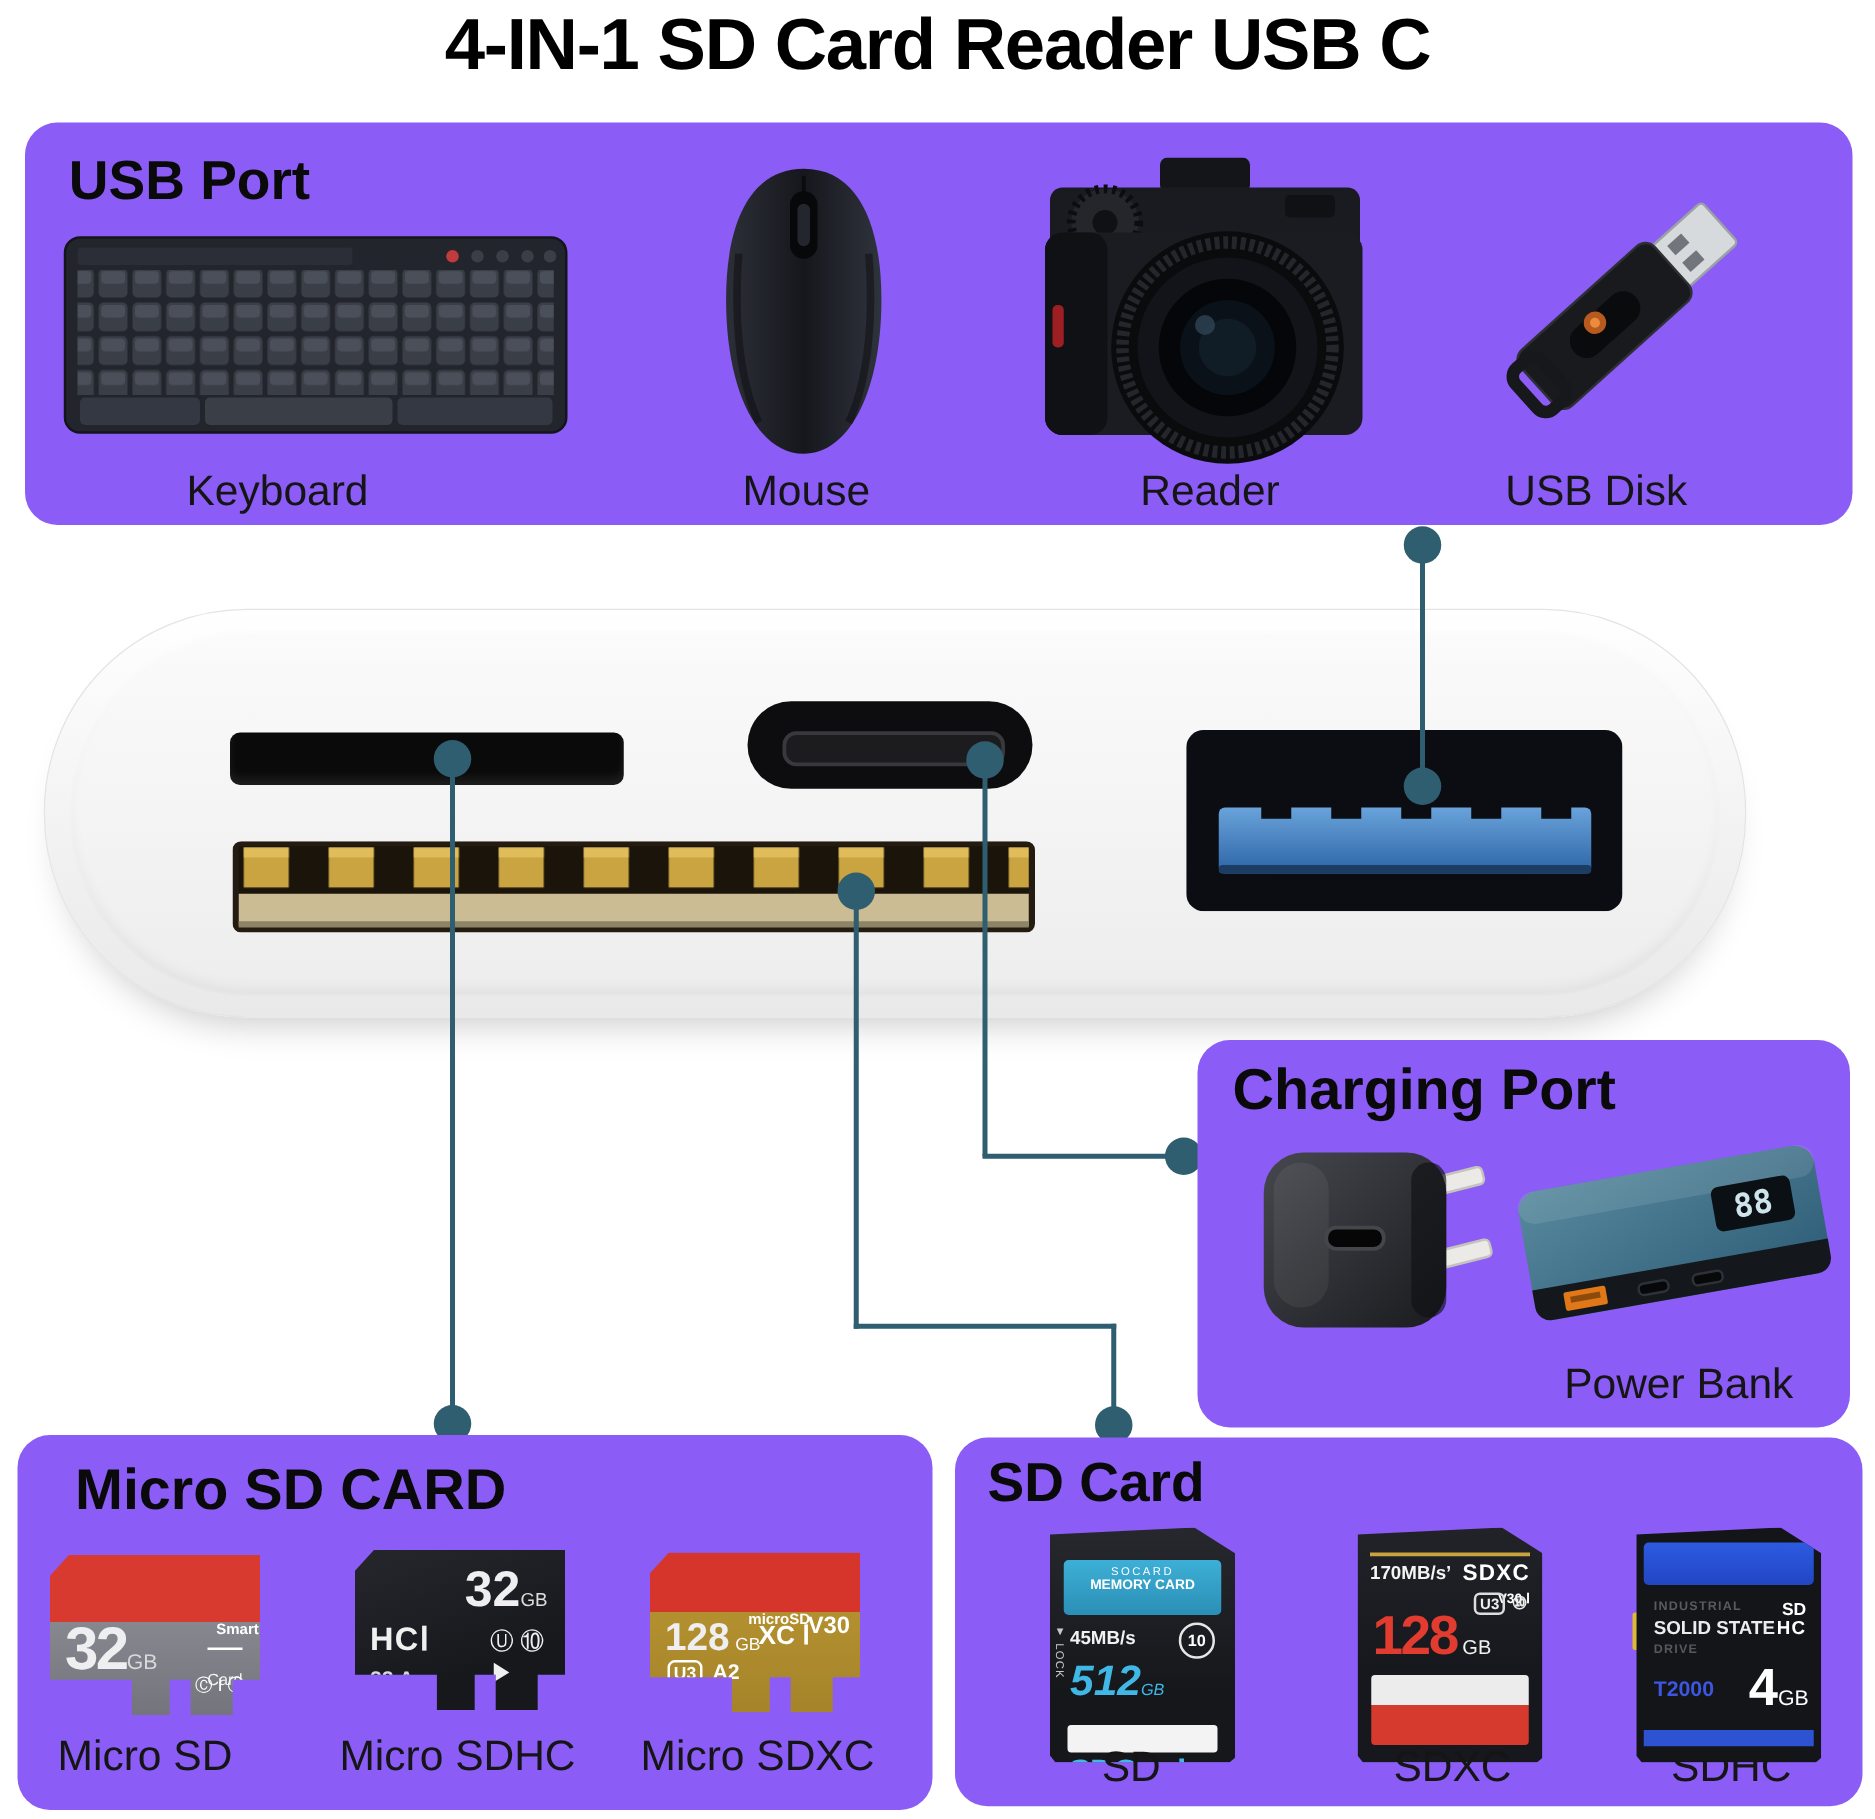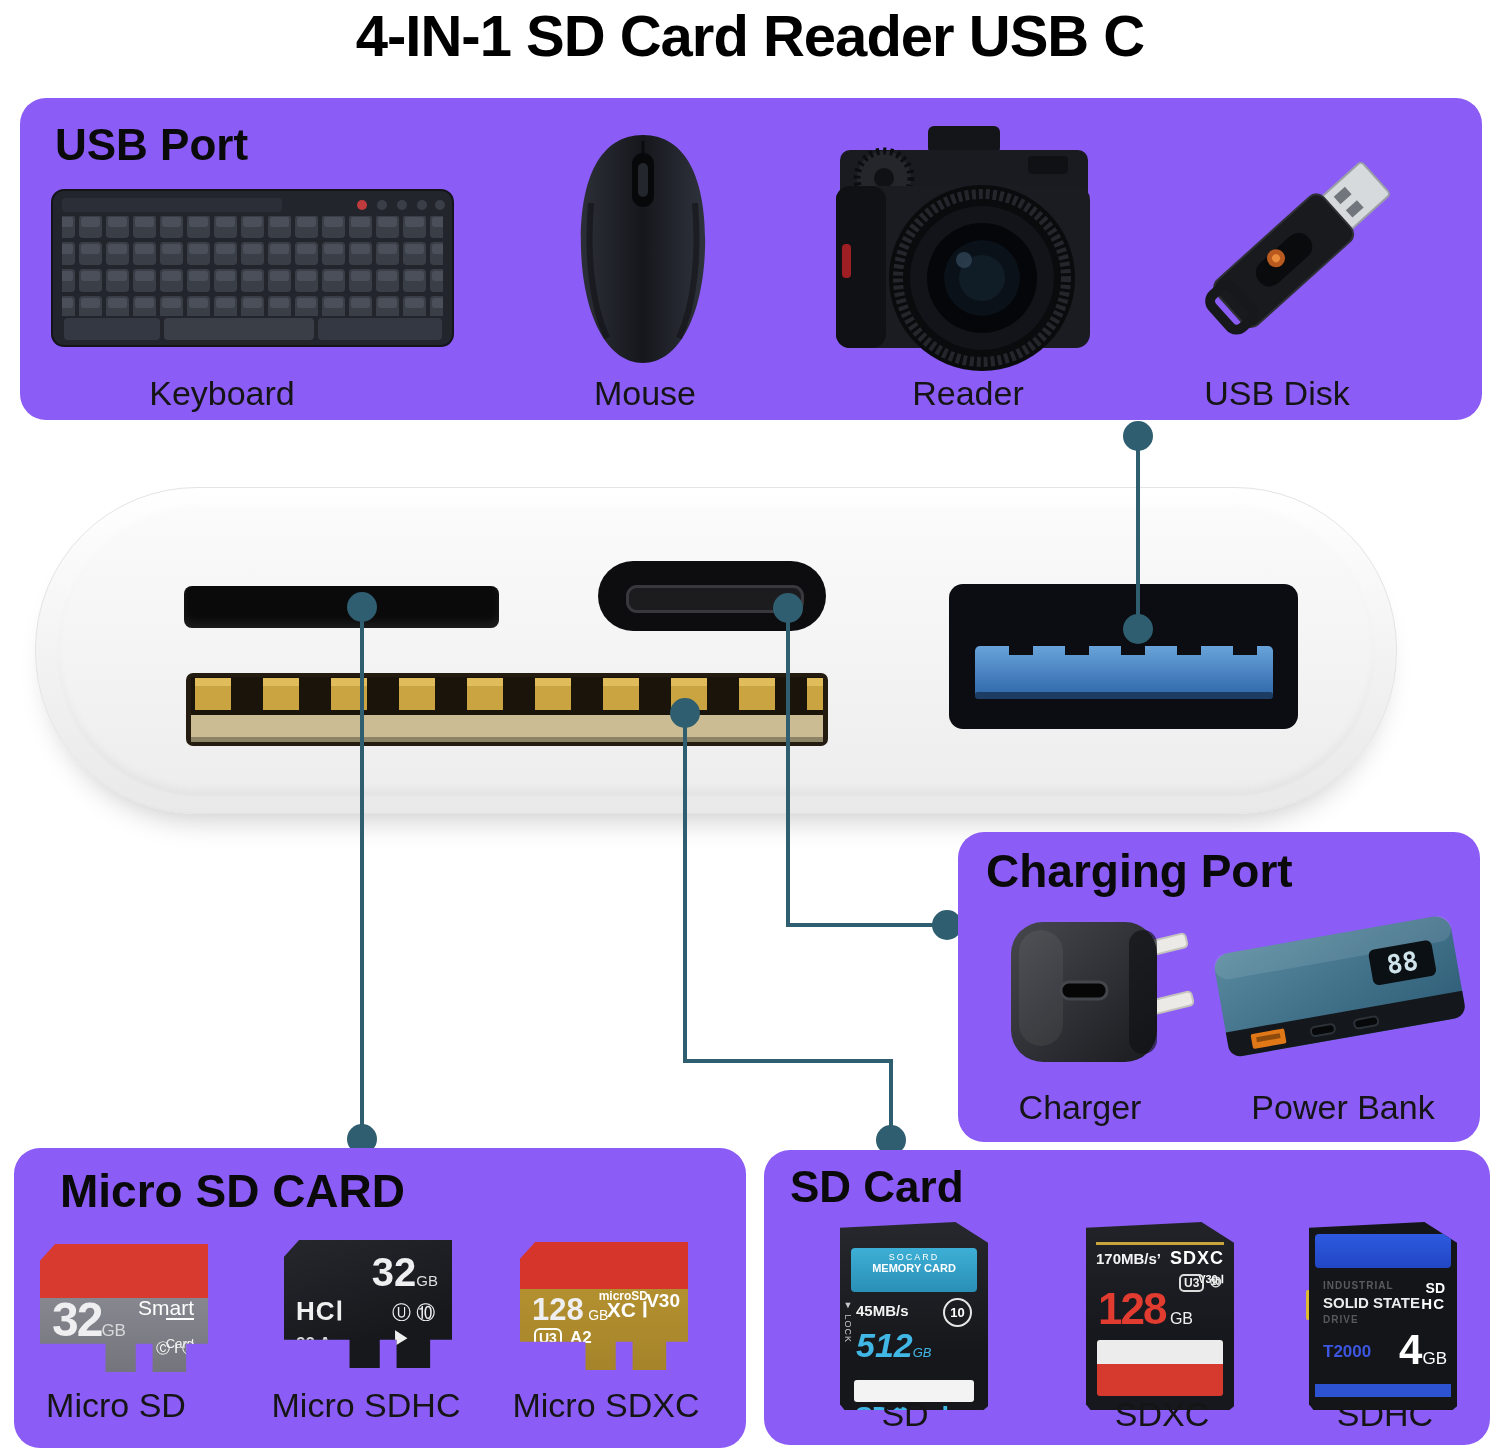--- a/index.html
+++ b/index.html
@@ -35,21 +35,21 @@
   
   .msd{position:absolute;width:168px;height:128px;
        clip-path:polygon(9% 0,100% 0,100% 78%,87% 78%,87% 100%,67% 100%,67% 78%,57% 78%,57% 100%,39% 100%,39% 78%,0 78%,0 13%);}
   .msd1{background:linear-gradient(180deg,#d83a30 0,#d83a30 42%,#87888f 42%,#73747c 100%);}
   .msd2{background:linear-gradient(160deg,#26272d,#17181c 70%);}
   .msd3{background:linear-gradient(180deg,#d5352b 0,#d5352b 37%,#b3902f 37%,#a5842a 100%);}
   .msd .cap-big{font-weight:700;color:#efeff2;}
   .msd1 .cap{position:absolute;left:12px;top:48px;color:#ebebee;}
   .msd1 .cap .cap-big{font-size:48px;letter-spacing:-2px;}
   .msd1 .cap .cap-sm{font-size:17px;color:#d9d9dc;}
-  .msd1 .brand1{position:absolute;right:14px;top:52px;font-size:21px;font-weight:400;color:#fff;}
+  .msd1 .brand1{position:absolute;right:1px;top:52px;font-size:12px;font-weight:700;color:#fff;}
   .msd1 .brand2{position:absolute;right:14px;top:74px;font-size:13px;color:#f2f2f2;border-top:2px solid #fff;padding-top:16px;}
   .msd1 .micons{position:absolute;right:12px;top:96px;font-size:14px;color:#fff;}
   .msd2 .cap{position:absolute;right:14px;top:10px;color:#f4f4f4;}
   .msd2 .cap .cap-big{font-size:40px;}
   .msd2 .cap .cap-sm{font-size:15px;color:#dedede;}
   .msd2 .mlogo{position:absolute;left:12px;top:56px;font-size:26px;font-weight:700;color:#f0f0f0;letter-spacing:1px;}
   .msd2 .micons2{position:absolute;left:108px;top:60px;font-size:19px;color:#f0f0f0;}
   .msd2 .corner{position:absolute;left:12px;top:94px;font-size:17px;font-weight:700;color:#d8d8d8;}
   .msd3 .cap{position:absolute;left:12px;top:50px;color:#fff;}
   .msd3 .cap .cap-big{font-size:31px;}
@@ -277,21 +277,20 @@
         <rect x="14" y="40" width="240" height="26" rx="13" fill="#ffffff" opacity="0.10"></rect>
         <rect x="38" y="124" width="34" height="15" rx="2" fill="#e07818"></rect>
         <rect x="43" y="128" width="24" height="5" fill="#8d4a0d"></rect>
         <rect x="98" y="128" width="24" height="9" rx="4" fill="#06080a" stroke="#2c3238" stroke-width="2"></rect>
         <rect x="142" y="128" width="24" height="9" rx="4" fill="#06080a" stroke="#2c3238" stroke-width="2"></rect>
         <rect x="168" y="62" width="64" height="36" rx="6" fill="#0b1014"></rect>
         <text x="200" y="89" text-anchor="middle" font-size="26" font-weight="bold" fill="#cfe3ea" font-family="DejaVu Sans Mono, monospace">88</text>
       </g>
     </svg>
 
-    <div class="item-label" style="left:-8px;top:256px;">Charger</div>
     <div class="item-label" style="left:255px;top:256px;">Power Bank</div>
   </div>
 
   <div class="panel" style="left:14px;top:1148px;width:732px;height:300px;">
     <div class="panel-title" style="left:46px;top:16px;">Micro SD CARD</div>
 
     <div class="msd msd1 cardshadow" style="left:26px;top:96px;">
       <div class="cap"><span class="cap-big">32</span><span class="cap-sm">GB</span></div>
       <div class="brand1">Smart</div>
       <div class="brand2">Card</div>

